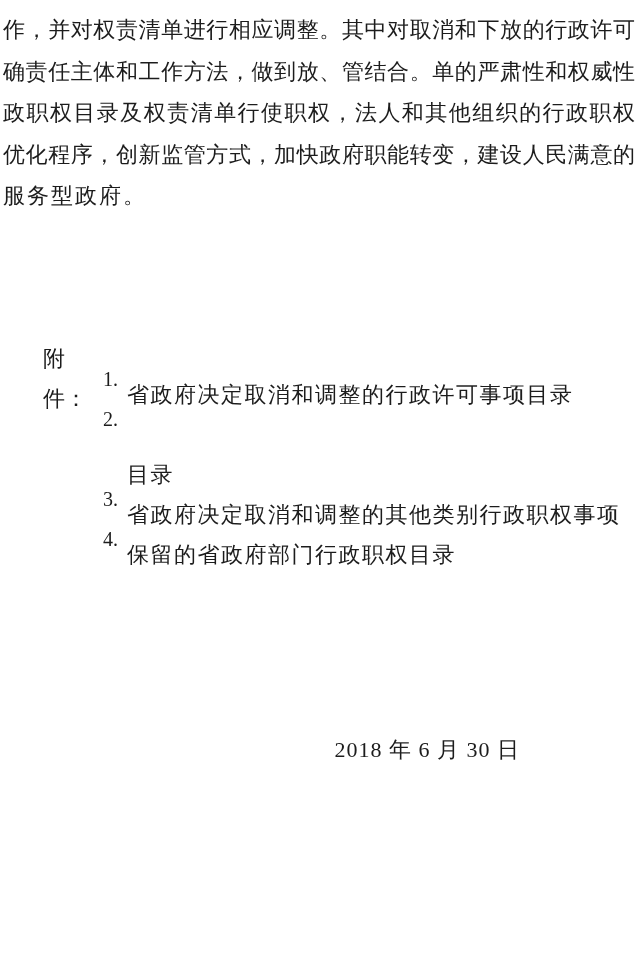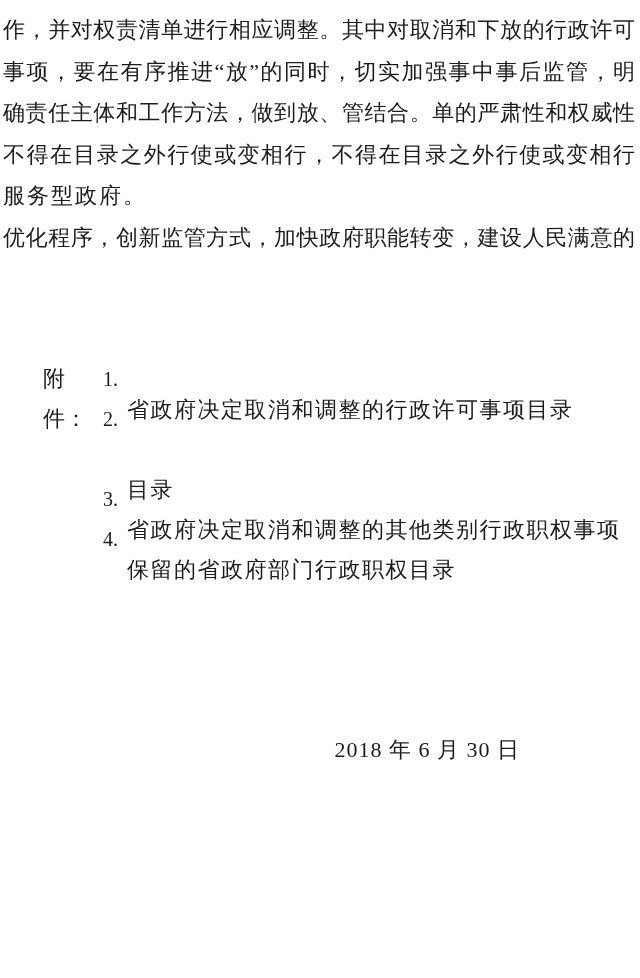--- a/index.html
+++ b/index.html
@@ -41,21 +41,21 @@
   
   .attachments {
     position: absolute;
     top: 359px;
     left: 43px;
     right: 0;
     font-size: 22px;
   }
   .att-row {
     display: flex;
-    align-items: flex-start;
+    align-items: center;
     height: 40px;
     line-height: 40px;
   }
   .att-label {
     width: 60px;
     flex-shrink: 0;
     letter-spacing: 0;
   }
   .att-num {
     width: 24px;
@@ -88,25 +88,24 @@
     white-space: nowrap;
   }
 </style>
 </head>
 <body>
 
 <div class="page">
 
   <div class="body-text">
     <div class="jline">作，并对权责清单进行相应调整。其中对取消和下放的行政许可</div>
-    <div class="jline">事项，要在有序推进“放”的同时，切实加强事中事后监管，明</div>
     <div class="jline">确责任主体和工作方法，做到放、管结合。单的严肃性和权威性</div>
-    <div class="jline">不得在目录之外行使或变相行，不得在目录之外行使或变相行</div>
+    <div class="jline">政职权目录及权责清单行使职权，法人和其他组织的行政职权</div>
+    <div class="jline">优化程序，创新监管方式，加快政府职能转变，建设人民满意的</div>
     <div class="jline last">服务型政府。</div>
-    <div class="jline">优化程序，创新监管方式，加快政府职能转变，建设人民满意的</div>
   </div>
 
   <div class="attachments">
     <div class="att-row">
       <span class="att-label">附件：</span>
       <span class="att-num">1.</span>
       <span class="att-text">省政府决定取消和调整的行政许可事项目录</span>
     </div>
     <div class="att-row">
       <span class="att-label"></span>

